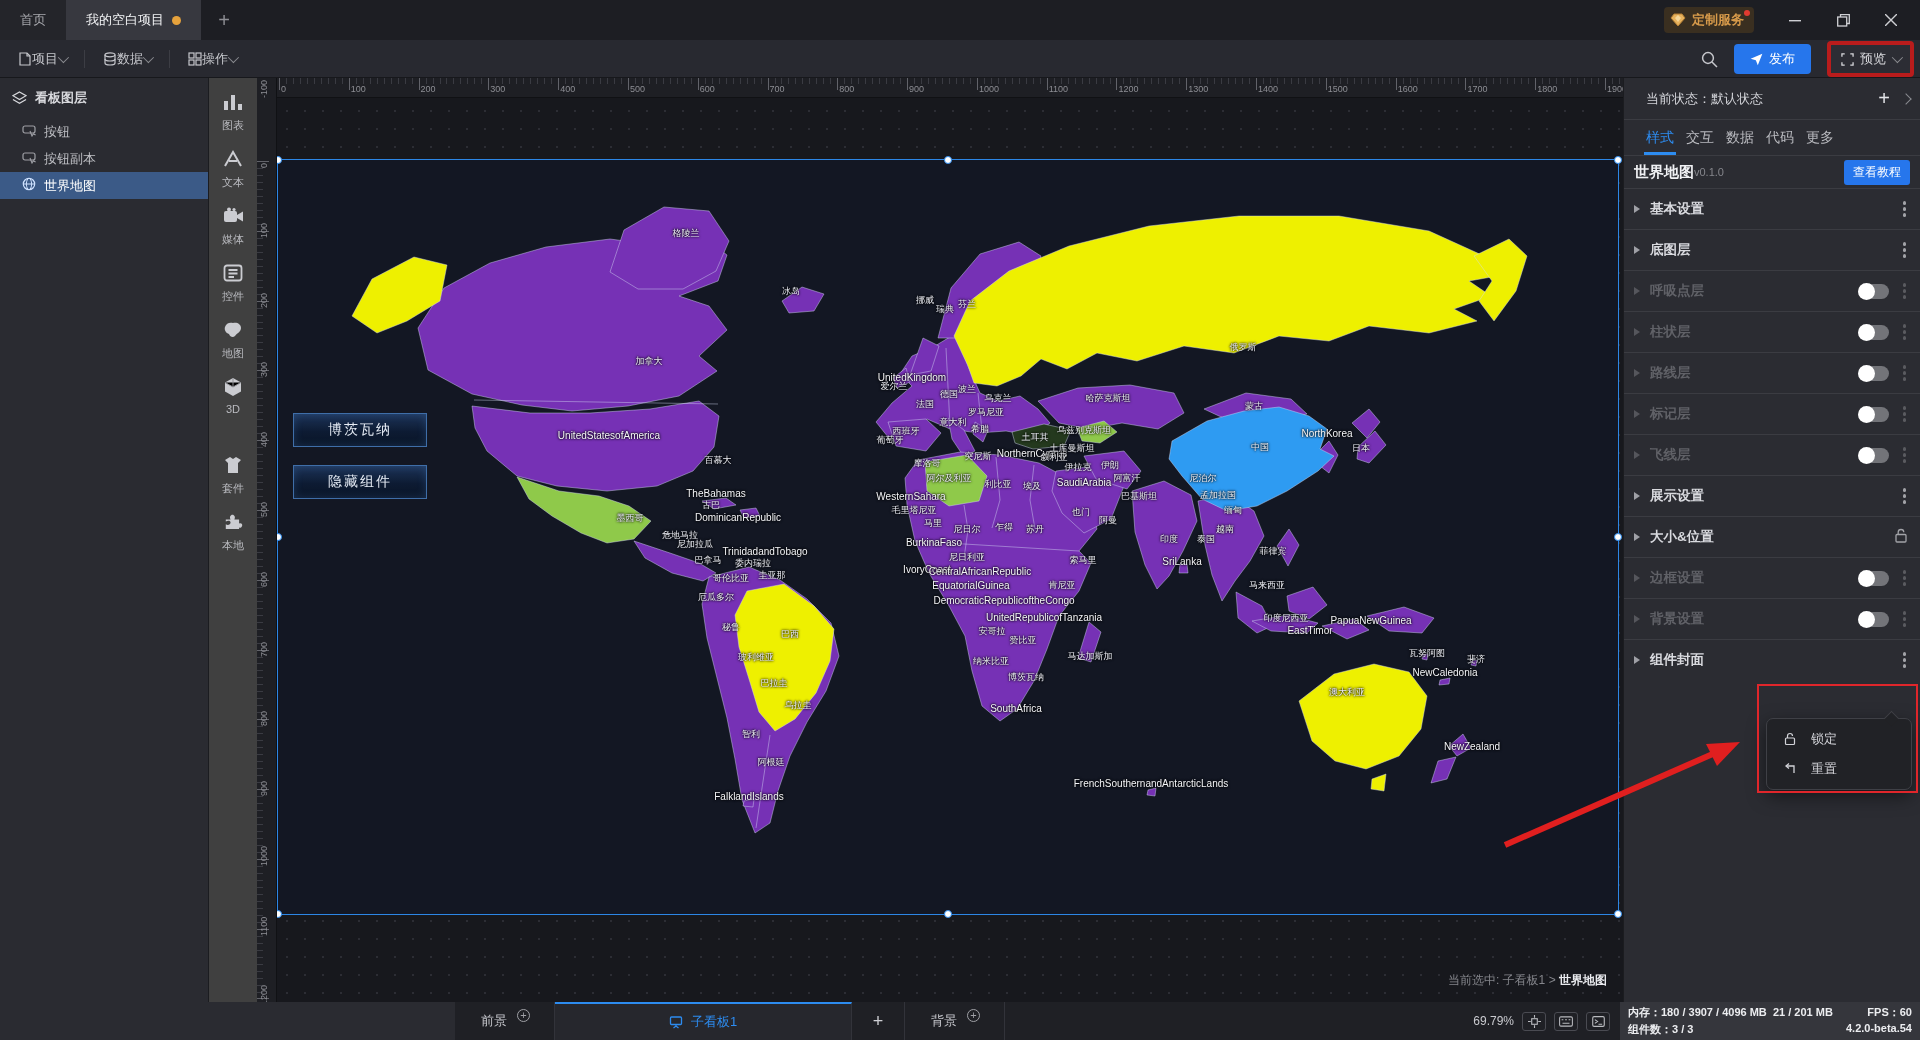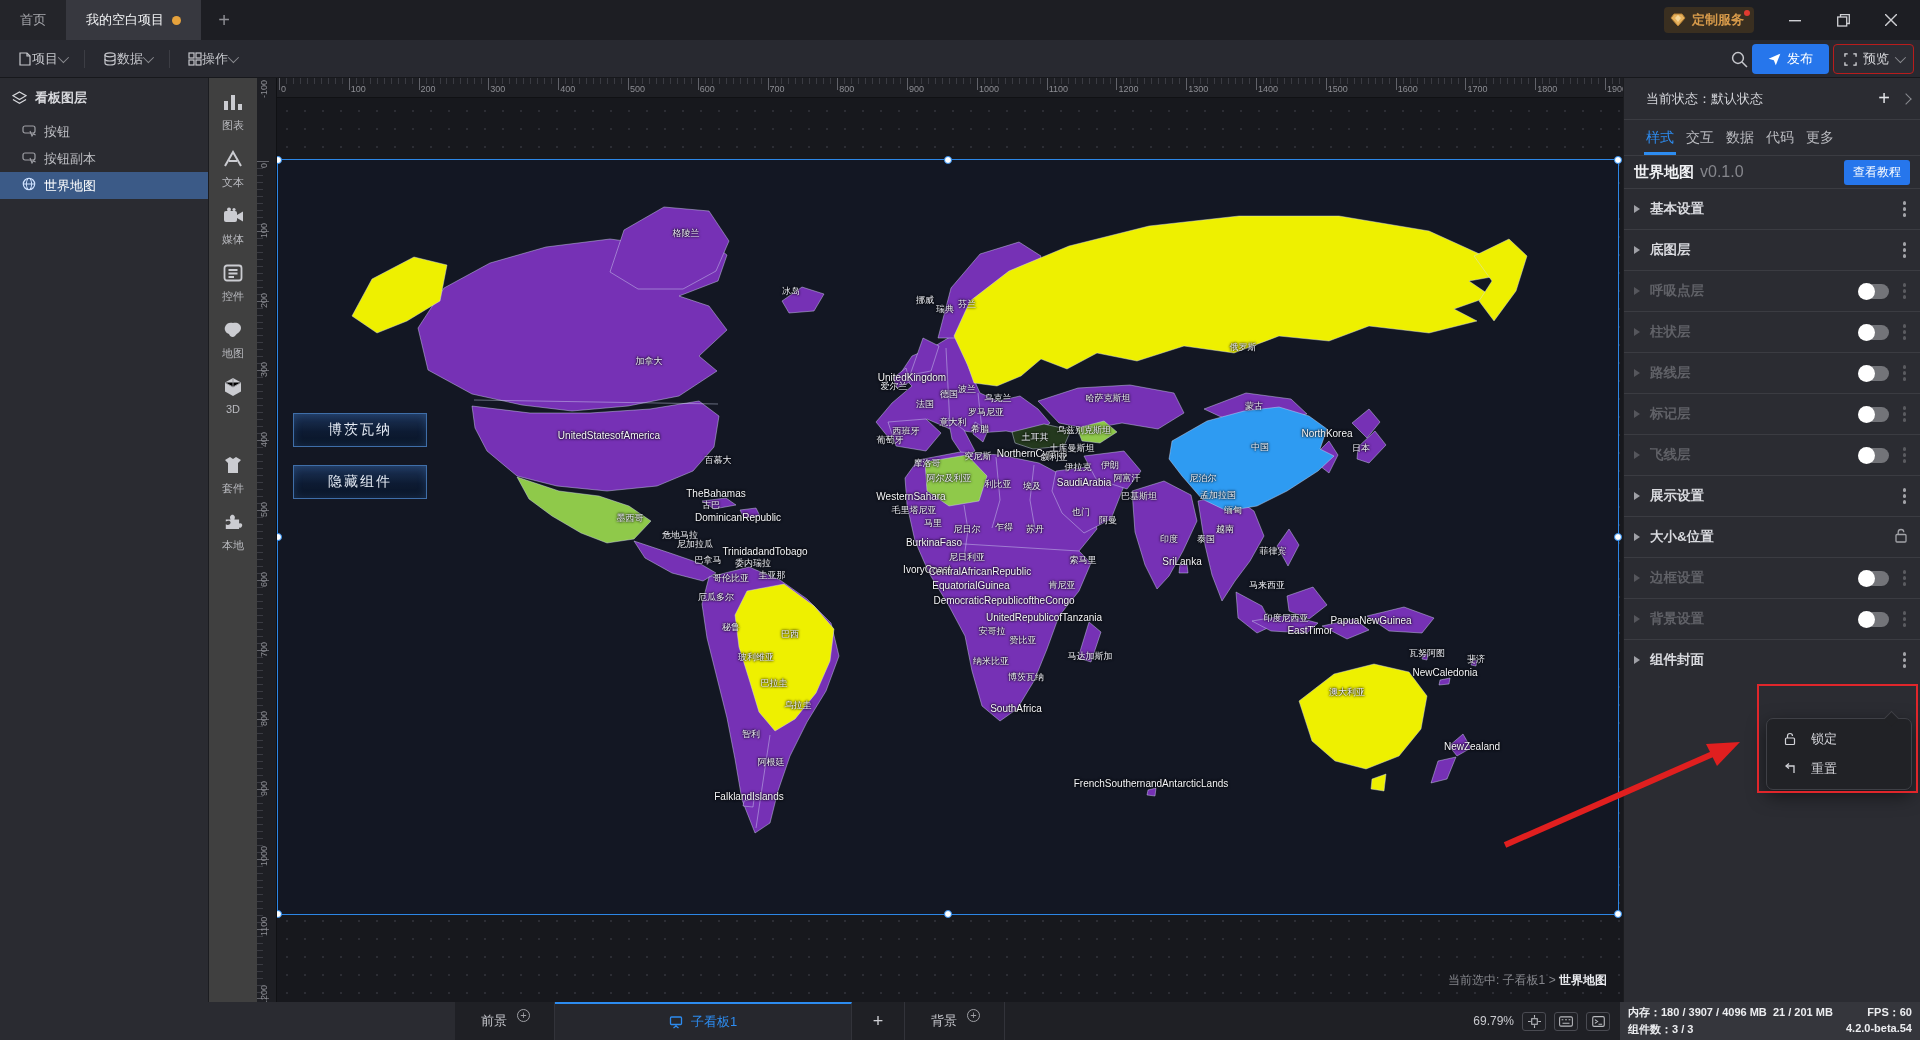--- a/index.html
+++ b/index.html
@@ -17,23 +17,23 @@
   #service-badge span.txt { color:#d79a4a; font-size:13px; font-weight:bold; }
   #service-badge .reddot { position:absolute; right:4px; top:3px; width:6px; height:6px; border-radius:50%; background:#e23b30; }
   .winctl { width:42px; height:40px; display:flex; align-items:center; justify-content:center; color:#cfd0d4; }
   .winctl svg { display:block; }
 
   
   #menubar { position:absolute; left:0; top:40px; width:1920px; height:38px; background:#282930; border-bottom:1px solid #17181c; display:flex; align-items:center; }
   .menu-item { display:flex; align-items:center; color:#c6c7cc; font-size:13px; padding:0 18px; height:100%; }
   .menu-sep { width:1px; height:18px; background:#3c3d44; }
   .chev { width:8px; height:8px; border-right:1.5px solid #8a8b90; border-bottom:1.5px solid #8a8b90; transform:rotate(45deg) translateY(-2px); }
-  #menu-right { position:absolute; right:6px; top:40px; height:38px; display:flex; align-items:center; gap:4px; }
+  #menu-right { position:absolute; right:6px; top:40px; height:38px; display:flex; align-items:center; gap:16px; }
   #publish-btn { display:flex; align-items:center; gap:6px; background:#2676ec; color:#fff; font-size:13px; border-radius:4px; padding:6px 16px; }
-  #preview-btn { display:flex; align-items:center; gap:6px; background:#2c2d34; border:1px solid #b91c1c; color:#d6d7db; font-size:13px; border-radius:4px; padding:5px 10px; }
+  #preview-btn { display:flex; align-items:center; gap:6px; background:#2c2d34; border:4px solid #b91c1c; color:#d6d7db; font-size:13px; border-radius:4px; padding:5px 10px; }
 
   
   #layers { position:absolute; left:0; top:78px; width:208px; height:962px; background:#2a2b31; }
   #layers-header { display:flex; align-items:center; gap:8px; color:#d8d9dd; font-size:13px; font-weight:bold; padding:11px 12px; }
   .layer-item { display:flex; align-items:center; gap:8px; color:#bfc0c5; font-size:13px; padding:6px 12px 6px 22px; height:27px; }
   .layer-item.selected { background:#3b5a87; color:#fff; }
 
   
   #toolbox { position:absolute; left:208px; top:78px; width:49px; height:962px; background:#404040; border-left:1px solid #1b1c20; display:flex; flex-direction:column; align-items:center; padding-top:14px; }
   .tool-item { display:flex; flex-direction:column; align-items:center; gap:4px; color:#b9babf; font-size:11px; margin-bottom:16px; }
@@ -75,21 +75,21 @@
   #inspector { position:absolute; left:1623px; top:78px; width:297px; height:924px; background:#2b2c32; border-left:1px solid #1b1c20; }
   #state-row { display:flex; align-items:center; height:42px; padding:0 10px 0 22px; color:#d3d4d9; font-size:13px; border-bottom:1px solid #3b3c42; }
   #state-row .plus { margin-left:auto; font-size:20px; color:#e3e4e8; padding:0 10px; }
   #state-row .chev { margin-left:2px; }
   #insp-tabs { display:flex; gap:12px; height:36px; align-items:center; padding:0 22px; border-bottom:1px solid #3b3c42; }
   .insp-tab { font-size:14px; color:#b9babf; position:relative; height:100%; display:flex; align-items:center; }
   .insp-tab.active { color:#2d8cf0; }
   .insp-tab.active::after { content:""; position:absolute; left:-2px; right:-2px; bottom:0; height:3px; background:#2d8cf0; }
   #comp-title { display:flex; align-items:center; height:32px; padding:0 10px 0 10px; }
   #comp-title .nm { font-size:15px; font-weight:bold; color:#f0f1f4; }
-  #comp-title .ver { font-size:16px; color:#85868c; margin-left:6px; }
+  #comp-title .ver { font-size:11px; color:#85868c; }
   #tutorial-btn { margin-left:auto; background:#2676ec; color:#fff; font-size:12px; padding:4px 9px; border-radius:3px; }
   .sec-row { display:flex; align-items:center; height:41px; padding:0 12px 0 10px; border-top:1px solid #3b3c42; }
   .sec-caret { width:0; height:0; border-left:6px solid #9fa0a6; border-top:4px solid transparent; border-bottom:4px solid transparent; margin-right:10px; }
   .sec-row.dim .sec-caret { border-left-color:#55565c; }
   .sec-label { font-size:13.5px; font-weight:bold; color:#d9dadf; }
   .sec-row.dim .sec-label { color:#606167; }
   .sec-right { margin-left:auto; display:flex; align-items:center; gap:12px; }
   .toggle { width:30px; height:15px; border-radius:8px; background:#737479; position:relative; }
   .toggle::before { content:""; position:absolute; left:-1px; top:-1px; width:17px; height:17px; border-radius:50%; background:#fff; }
   .kebab { display:flex; flex-direction:column; gap:2.5px; padding:2px; }

